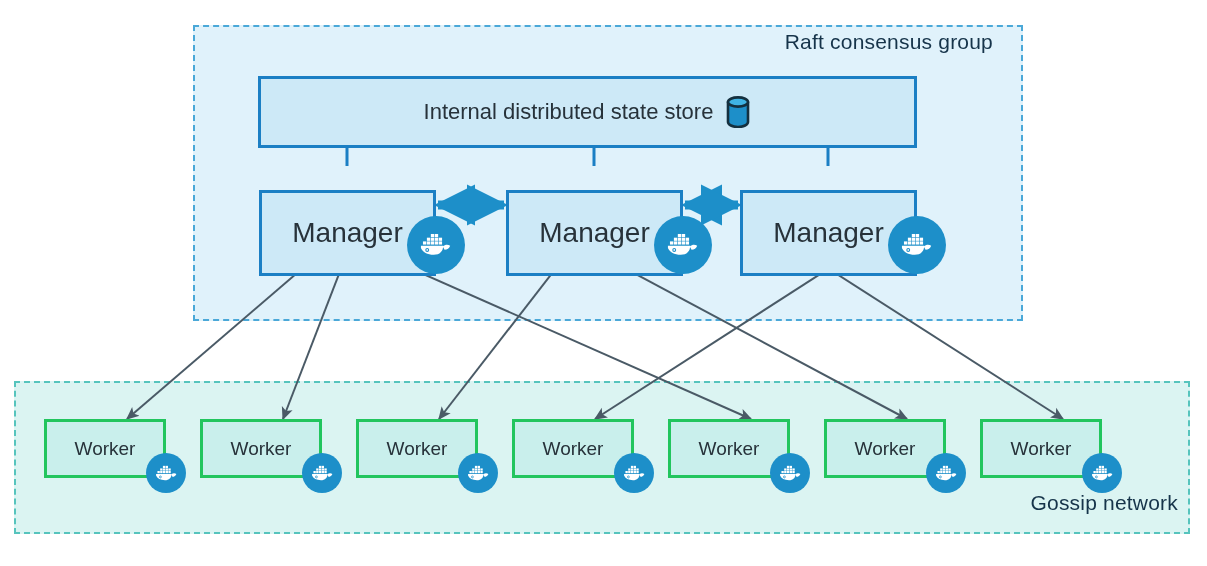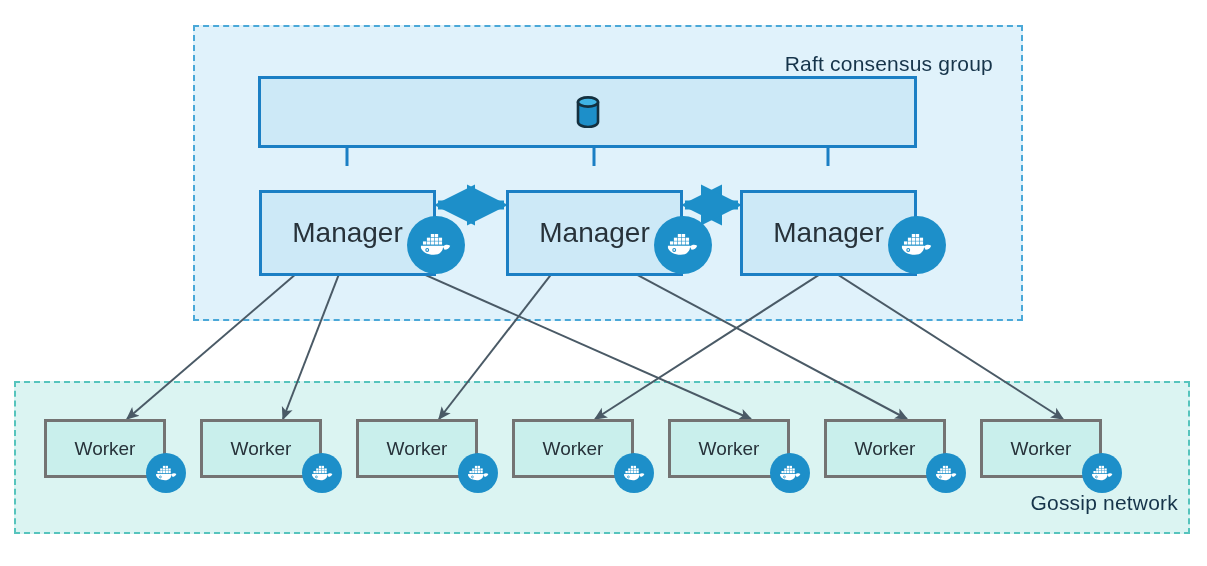--- a/index.html
+++ b/index.html
@@ -11,21 +11,21 @@
   .region.raft{border:2px dashed #4aa8d8;background:#e0f2fb;}
   .region.gossip{border:2px dashed #56c4bd;background:#dbf4f2;}
 
   .region-label{position:absolute;white-space:nowrap;color:#16344a;
     font-size:21px;letter-spacing:.2px;}
 
   .node{position:absolute;box-sizing:border-box;display:flex;
     align-items:center;justify-content:center;}
   .node.manager{background:#cde9f7;border:3px solid #1b7fc4;margin-top:24px;}
   .node.manager .node-label{font-size:28px;color:#27323a;}
-  .node.worker{background:#c9efec;border:3px solid #737373;}
+  .node.worker{background:#c9efec;border:3px solid #22c55e;}
   .node.worker .node-label{font-size:19px;color:#27323a;}
   .node-label{white-space:nowrap;line-height:1;}
 
   .store{position:absolute;box-sizing:border-box;background:#cde9f7;
     border:3px solid #1b7fc4;display:flex;align-items:center;
     justify-content:center;gap:12px;}
   .store .store-label{font-size:22px;color:#27323a;white-space:nowrap;}
 
   .whale{position:absolute;border-radius:50%;background:#1d8fc9;
     display:flex;align-items:center;justify-content:center;}
@@ -33,21 +33,21 @@
   .db svg{display:block;}
 </style>
 </head>
 <body>
 
 <div id="stage">
 
   <div class="region raft" style="left: 193px; top: 25px; width: 830px; height: 296px;"></div>
   <div class="region gossip" style="left: 14px; top: 381px; width: 1176px; height: 153px;"></div>
 
-  <div class="region-label" style="left: 993px; top: 52px; transform: translateX(-100%);">Raft consensus group</div>
+  <div class="region-label" style="left: 993px; top: 30px; transform: translateX(-100%);">Raft consensus group</div>
   <div class="region-label" style="left: 1178px; top: 491px; transform: translateX(-100%);">Gossip network</div>
 
   <svg id="edges" viewBox="0 0 1207 566" xmlns="http://www.w3.org/2000/svg">
     <defs>
       <marker id="ah-gray-end" viewBox="0 0 10 10" refX="9" refY="5" markerWidth="6.5" markerHeight="6.5" orient="auto-start-reverse">
         <path d="M 0 0.6 L 10 5 L 0 9.4 L 2.4 5 Z" fill="#4a5a66"></path>
       </marker>
       <marker id="ah-blue-end" viewBox="0 0 10 10" refX="9" refY="5" markerWidth="4.6" markerHeight="4.6" orient="auto-start-reverse">
         <path d="M 0 0 L 10 5 L 0 10 Z" fill="#1d8fc9"></path>
       </marker>
@@ -66,20 +66,21 @@
         <line x1="854.5" y1="252" x2="595" y2="419" stroke="#4a5a66" stroke-width="2" marker-end="url(#ah-gray-end)" marker-start="url(#ah-gray-end)"></line>
         <line x1="802.5" y1="252" x2="1063" y2="419" stroke="#4a5a66" stroke-width="2" marker-end="url(#ah-gray-end)" marker-start="url(#ah-gray-end)"></line>
       </g>
     <g id="g-manager-links">
         <line x1="438" y1="205" x2="504" y2="205" stroke="#1d8fc9" stroke-width="9" marker-end="url(#ah-blue-end)" marker-start="url(#ah-blue-end)"></line>
         <line x1="685" y1="205" x2="738" y2="205" stroke="#1d8fc9" stroke-width="9" marker-end="url(#ah-blue-end)" marker-start="url(#ah-blue-end)"></line>
       </g>
   </svg>
 
   <div class="store" style="left: 258px; top: 76px; width: 659px; height: 72px;">
+    <span class="store-label">Internal distributed state store</span>
     <span class="db">
       <svg width="26" height="32" viewBox="0 0 26 32">
         <path d="M3 6 L3 26 A10 5 0 0 0 23 26 L23 6 Z" fill="#1d8fc9" stroke="#14303f" stroke-width="2.6" stroke-linejoin="round"></path>
         <ellipse cx="13" cy="6" rx="10" ry="4.6" fill="#3fb3e4" stroke="#14303f" stroke-width="2.6"></ellipse>
       </svg>
     </span>
   </div>
 
   <div id="nodes-layer">
       <div class="node manager" style="left: 259px; top: 166px; width: 177px; height: 86px;">

